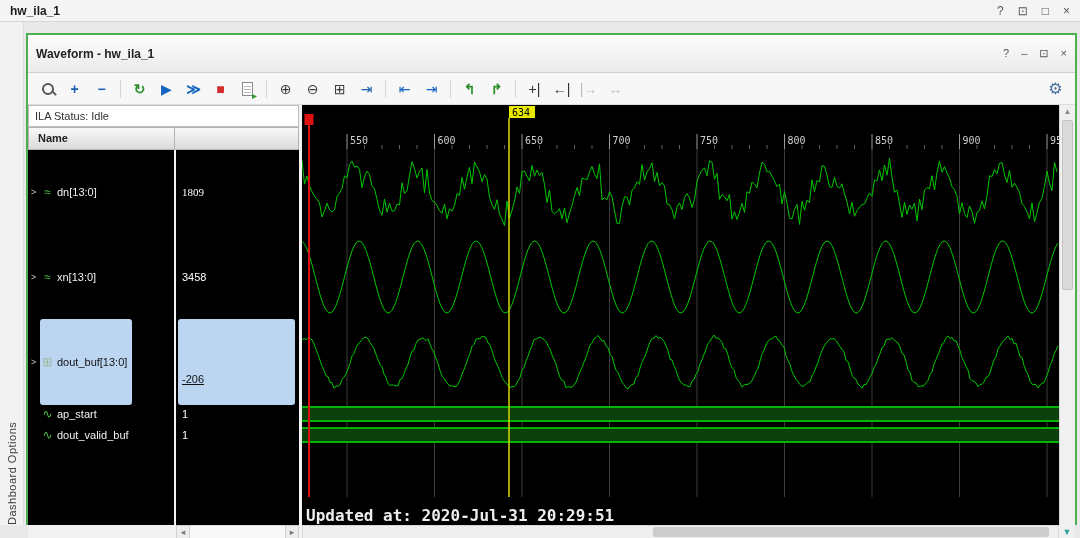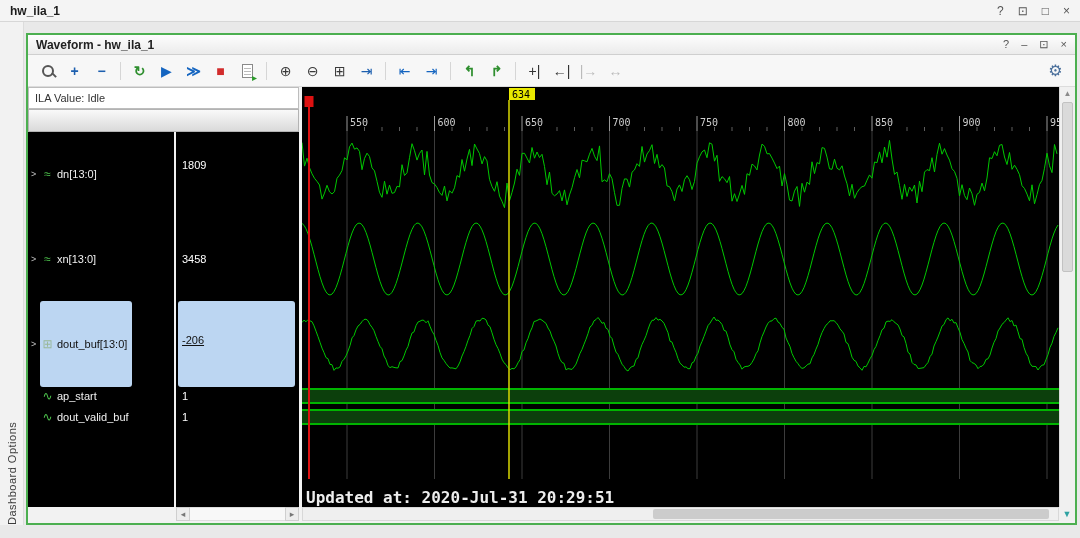--- a/index.html
+++ b/index.html
@@ -15,21 +15,21 @@
 
   
   .dash-tab{position:absolute;left:0;top:22px;width:24px;height:503px;background:#f2f2f2;
     border-right:1px solid #dcdcdc;display:flex;justify-content:center}
   .dash-tab span{writing-mode:vertical-rl;transform:rotate(180deg);font-size:11px;color:#3c3c3c;
     margin-top:10px;letter-spacing:.5px}
 
   
   .panel{position:absolute;left:26px;top:33px;width:1051px;height:492px;border:2px solid #4caf50;
     background:#f2f2f2}
-  .panel-titlebar{height:20px;background:linear-gradient(#fdfdfd,#ebebeb);border-bottom:1px solid #cfcfcf;
+  .panel-titlebar{height:38px;background:linear-gradient(#fdfdfd,#ebebeb);border-bottom:1px solid #cfcfcf;
     display:flex;align-items:center;padding:0 8px;font-size:12px;font-weight:bold;color:#222}
   .panel-controls{margin-left:auto;display:flex;gap:12px;color:#555;font-size:11px;font-weight:normal}
 
   
   .toolbar{height:32px;background:#f7f7f7;border-bottom:1px solid #dcdcdc;display:flex;align-items:center;
     padding-left:8px;gap:4px}
   .tb-icon{width:23px;height:23px;display:flex;align-items:center;justify-content:center;font-size:14px;
     border-radius:2px;position:relative;cursor:default}
   .tb-icon.bold{font-weight:bold}
   .tb-sep{width:1px;height:18px;background:#d6d6d6;margin:0 3px}
@@ -139,22 +139,23 @@
       <span class="tb-icon bold" style="color: rgb(47, 143, 47);">↱</span>
       <div class="tb-sep"></div>
       <span class="tb-icon" style="color: rgb(51, 51, 51);">+|</span>
       <span class="tb-icon" style="color: rgb(51, 51, 51);">←|</span>
       <span class="tb-icon" style="color: rgb(187, 187, 187);">|→</span>
       <span class="tb-icon" style="color: rgb(187, 187, 187);">↔</span>
       <span class="tb-icon gear" style="color: rgb(74, 111, 155); font-size: 16px;">⚙</span>
     </div>
 
   <div class="content">
-    <div class="status-bar">ILA Value: Idle</div>
+    <div class="status-bar">ILA Status: Idle</div>
     <div class="table-header">
+      <div class="th-name">Name</div>
     </div>
     <div class="name-col" id="name-col">
         <div class="sig-row" style="top: 33px;">
           <span class="exp">&gt;</span>
           <span class="sig-icon" style="color: rgb(76, 194, 76);">≈</span>
           <span class="sig-label">dn[13:0]</span>
         </div>
         <div class="sig-row" style="top: 118px;">
           <span class="exp">&gt;</span>
           <span class="sig-icon" style="color: rgb(76, 194, 76);">≈</span>
@@ -171,24 +172,24 @@
           <span class="sig-icon" style="color: rgb(76, 194, 76);">∿</span>
           <span class="sig-label">ap_start</span>
         </div>
         <div class="sig-row" style="top: 276px;">
           <span class="exp"></span>
           <span class="sig-icon" style="color: rgb(76, 194, 76);">∿</span>
           <span class="sig-label">dout_valid_buf</span>
         </div>
       </div>
     <div class="value-col" id="value-col">
-        <div class="val-row" style="top: 24px;">1809</div>
+        <div class="val-row" style="top: 33px; font-family: Liberation Serif, serif;">1809</div>
         <div class="val-row" style="top: 118px;">3458</div>
         <div class="sel-box" style="left: 2px; top: 169px; width: 117px; height: 86px;"></div>
-        <div class="val-row sel-text" style="top: 199px; text-decoration: underline;">-206</div>
+        <div class="val-row sel-text" style="top: 220px; text-decoration: underline;">-206</div>
         <div class="val-row" style="top: 255px;">1</div>
         <div class="val-row" style="top: 276px;">1</div>
       </div>
 
     <div class="wave-area">
       <svg id="wave-svg" viewBox="0 0 757 420">
           <line x1="45" y1="44" x2="45" y2="392" stroke="#3c3c3c" stroke-width="1"></line>
           <line x1="45" y1="29" x2="45" y2="44" stroke="#9a9a9a" stroke-width="1"></line>
           <text x="48" y="39" fill="#cfcfcf" font-size="10" font-family="DejaVu Sans Mono, monospace">550</text>
           <line x1="62.5" y1="40" x2="62.5" y2="44" stroke="#5e5e5e"></line>

